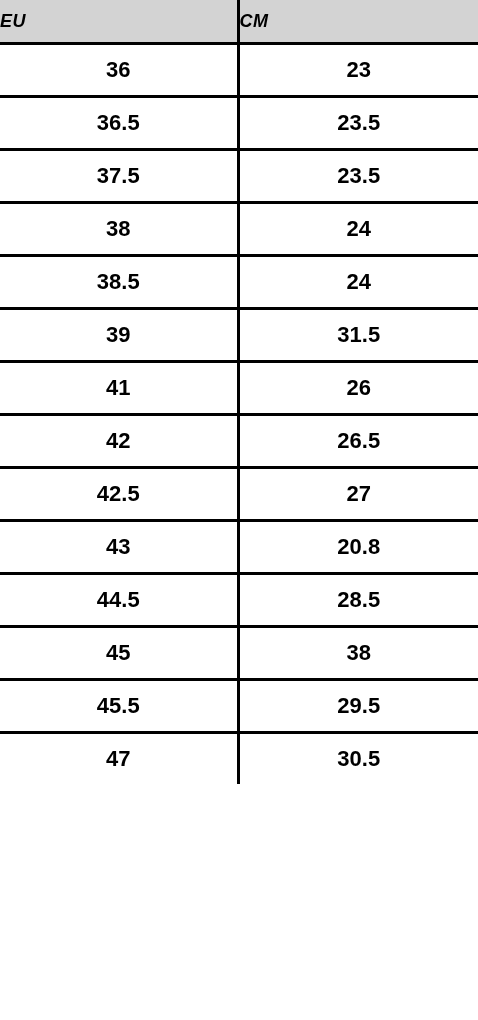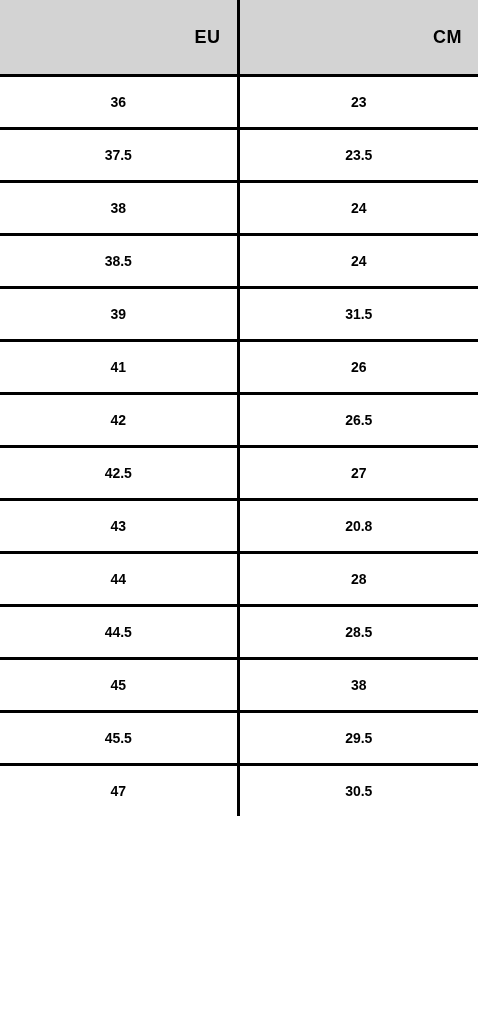--- a/index.html
+++ b/index.html
@@ -31,49 +31,50 @@
   .size-table col.col-eu { width: 238px; }
   .size-table col.col-cm { width: 240px; }
 
   
   thead tr.header-row {
     background: #d3d3d3;
   }
 
   thead th {
     height: 42px;
-    padding: 16px;
+    padding: 0;
     margin: 0;
-    text-align: right;
+    text-align: left;
     vertical-align: middle;
     font-family: "Liberation Sans", sans-serif;
     font-size: 18px;
     font-weight: bold;
     color: #000000;
     letter-spacing: 0.5px;
     border-bottom: 3px solid #000000;
+    font-style: italic;
   }
 
   thead th.cell-eu {
     border-right: 3px solid #000000;
   }
 
   
   tbody tr.data-row {
     background: #ffffff;
   }
 
   tbody td {
     height: 50px;
     padding: 0;
     margin: 0;
     text-align: center;
     vertical-align: middle;
     font-family: "Liberation Sans", sans-serif;
-    font-size: 14px;
+    font-size: 22px;
     font-weight: bold;
     color: #000000;
     border-bottom: 3px solid #000000;
   }
 
   tbody td.cell-eu {
     border-right: 3px solid #000000;
   }
 
   
@@ -95,20 +96,24 @@
         <th class="cell-eu">EU</th>
         <th class="cell-cm">CM</th>
       </tr>
     </thead>
     <tbody id="table-body">
     <tr class="data-row">
           <td class="cell-eu">36</td>
           <td class="cell-cm">23</td>
         </tr>
         <tr class="data-row">
+          <td class="cell-eu">36.5</td>
+          <td class="cell-cm">23.5</td>
+        </tr>
+        <tr class="data-row">
           <td class="cell-eu">37.5</td>
           <td class="cell-cm">23.5</td>
         </tr>
         <tr class="data-row">
           <td class="cell-eu">38</td>
           <td class="cell-cm">24</td>
         </tr>
         <tr class="data-row">
           <td class="cell-eu">38.5</td>
           <td class="cell-cm">24</td>
@@ -127,24 +132,20 @@
         </tr>
         <tr class="data-row">
           <td class="cell-eu">42.5</td>
           <td class="cell-cm">27</td>
         </tr>
         <tr class="data-row">
           <td class="cell-eu">43</td>
           <td class="cell-cm">20.8</td>
         </tr>
         <tr class="data-row">
-          <td class="cell-eu">44</td>
-          <td class="cell-cm">28</td>
-        </tr>
-        <tr class="data-row">
           <td class="cell-eu">44.5</td>
           <td class="cell-cm">28.5</td>
         </tr>
         <tr class="data-row">
           <td class="cell-eu">45</td>
           <td class="cell-cm">38</td>
         </tr>
         <tr class="data-row">
           <td class="cell-eu">45.5</td>
           <td class="cell-cm">29.5</td>

